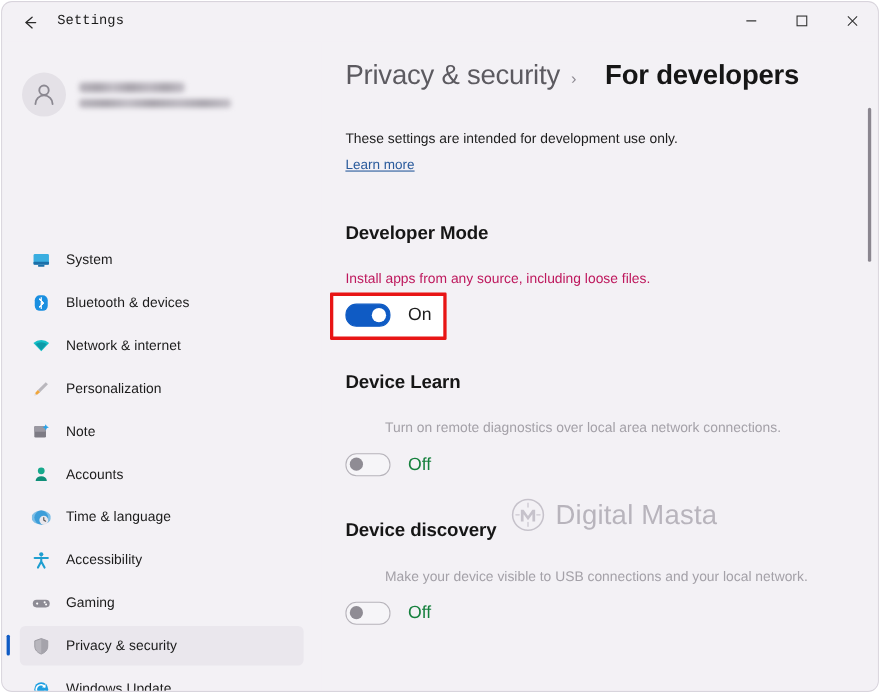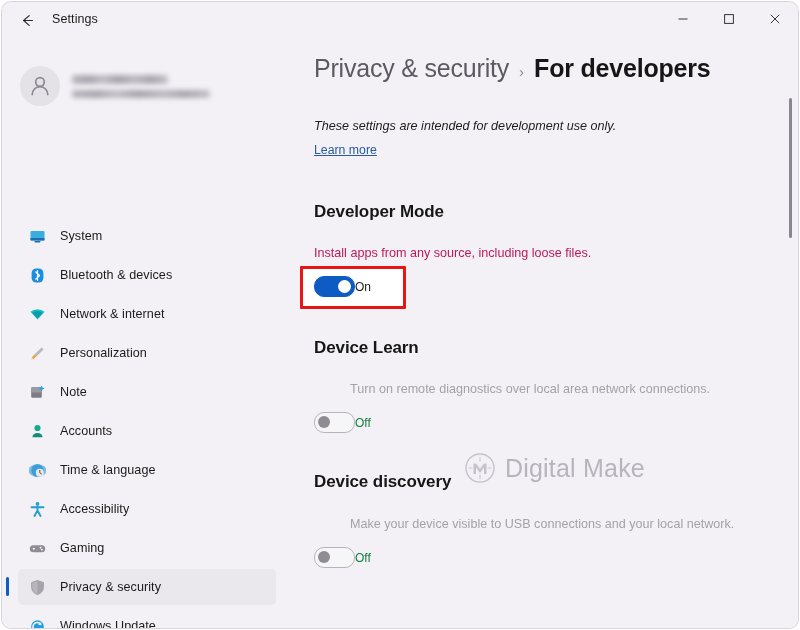--- a/index.html
+++ b/index.html
@@ -27,20 +27,21 @@
     overflow: hidden;
     box-shadow: 0 0 0 1px #d8d4dc;
   }
 
   
   #titlebar {
     position: absolute;
     left: 0; top: 0;
     width: 796px; height: 36px;
     background: #f3f1f5;
+    font-family: Liberation Mono, monospace;
   }
   #back-button {
     position: absolute;
     left: 10px; top: 5px;
     width: 30px; height: 26px;
     border-radius: 5px;
     display: flex; align-items: center; justify-content: center;
     cursor: pointer;
   }
   #back-button svg { display: block; }
@@ -185,27 +186,27 @@
   #crumb-sep {
     margin: 0 10px;
     font-size: 15px;
     color: #8d8a92;
   }
   #crumb-current {
     font-size: 25px;
     color: #161616;
     font-weight: 600;
     letter-spacing: -.2px;
+    margin-left: 16px;
   }
   #intro-text {
     position: absolute;
     left: 22px; top: 81px;
     font-size: 12.6px;
     color: #1d1d1d;
-    font-style: italic;
   }
   #learn-more {
     position: absolute;
     left: 22px; top: 105px;
     font-size: 12.3px;
     color: #2a5b9c;
     cursor: pointer;
   }
 
   .section-title {
@@ -252,21 +253,22 @@
     border: 1px solid #b7b4bb;
   }
   .toggle.off .knob {
     position: absolute;
     left: 3px; top: 3px;
     width: 12px; height: 12px;
     border-radius: 50%;
     background: #8f8c94;
   }
   .toggle-label {
-    font-size: 12px;
+    margin-left: 16px;
+    font-size: 16px;
     text-align: right;
   }
   .toggle-label.enabled  { color: #1d1d1d; }
   .toggle-label.disabled { color: #15803d; }
 
   #note-text {
     position: absolute;
     left: 22px; top: 588px;
     font-size: 12.6px;
     color: #1d1d1d;
@@ -538,21 +540,21 @@
     <div id="note-text">Note: This requires version 1803 of the Windows 10 SDK or later.</div>
 
     <div id="watermark">
       <span id="watermark-logo">
         <svg width="32" height="32" viewBox="0 0 32 32">
           <circle cx="16" cy="16" r="14" fill="none" stroke="#c3bfc8" stroke-width="1.4"></circle>
           <path d="M9.5 22 V11.5 H12 L16 17 L20 11.5 H22.5 V22 H20 V15.6 L16 21 L12 15.6 V22 Z" fill="#c3bfc8"></path>
           <path d="M16 5.5 V9 M16 23 V26.5 M8 16 H5 M27 16 H24" stroke="#c9c5ce" stroke-width="1.2" stroke-linecap="round"></path>
         </svg>
       </span>
-      <span id="watermark-text">Digital Make</span>
+      <span id="watermark-text">Digital Masta</span>
     </div>
 
     <div id="scrollbar-track">
       <div id="scrollbar-thumb"></div>
     </div>
 
   </div>
 </div>
 
 </body></html>

